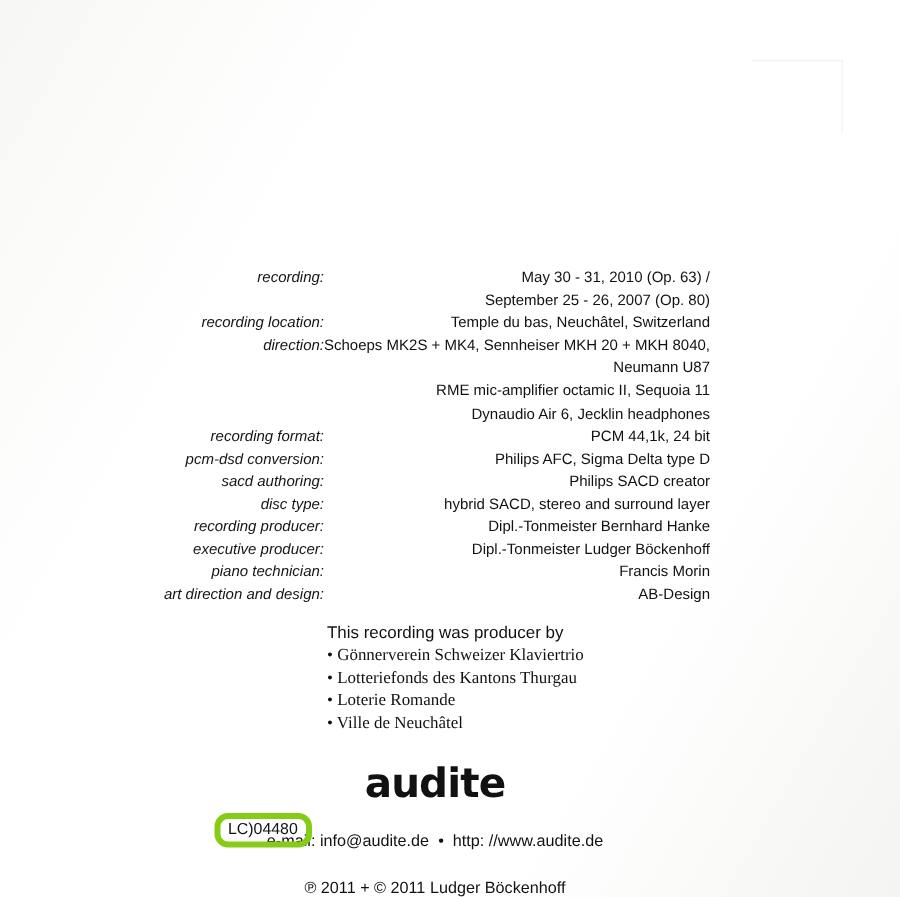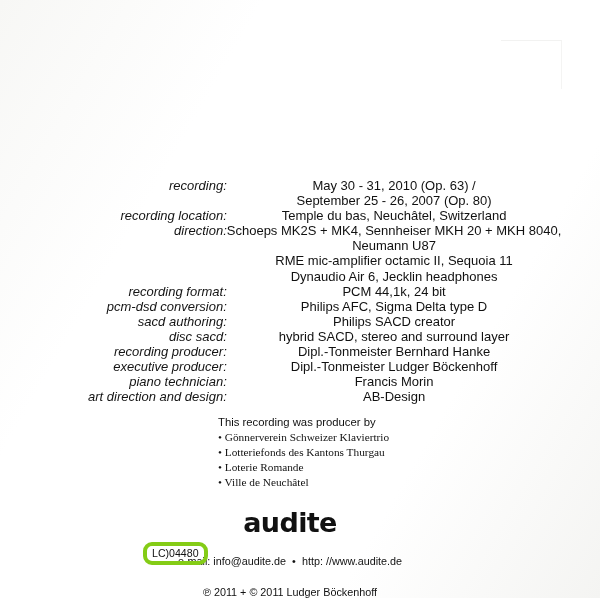--- a/index.html
+++ b/index.html
@@ -45,33 +45,33 @@
     top: 178px;
     width: 600px;
   }
   table.credit-table {
     border-collapse: collapse;
     margin-left: 88px;
   }
   table.credit-table td {
     vertical-align: top;
     padding: 0;
-    font-size: 13px;
+    font-size: 10px;
     line-height: 15.1px;
   }
   td.label {
     text-align: right;
     font-style: italic;
     padding-right: 8px;
     white-space: nowrap;
     color: #141414;
     width: 128px;
   }
   td.value {
-    text-align: center;
+    text-align: right;
     color: #111111;
     white-space: pre-line;
   }
 
   .support {
     position: absolute;
     left: 218px;
     top: 415px;
     font-size: 11.3px;
     line-height: 15.1px;
@@ -156,21 +156,21 @@
         </tr>
         <tr>
           <td class="label">pcm-dsd conversion:</td>
           <td class="value">Philips AFC, Sigma Delta type D</td>
         </tr>
         <tr>
           <td class="label">sacd authoring:</td>
           <td class="value">Philips SACD creator</td>
         </tr>
         <tr>
-          <td class="label">disc sacd:</td>
+          <td class="label">disc type:</td>
           <td class="value">hybrid SACD, stereo and surround layer</td>
         </tr>
         <tr>
           <td class="label">recording producer:</td>
           <td class="value">Dipl.-Tonmeister Bernhard Hanke</td>
         </tr>
         <tr>
           <td class="label">executive producer:</td>
           <td class="value">Dipl.-Tonmeister Ludger Böckenhoff</td>
         </tr>

